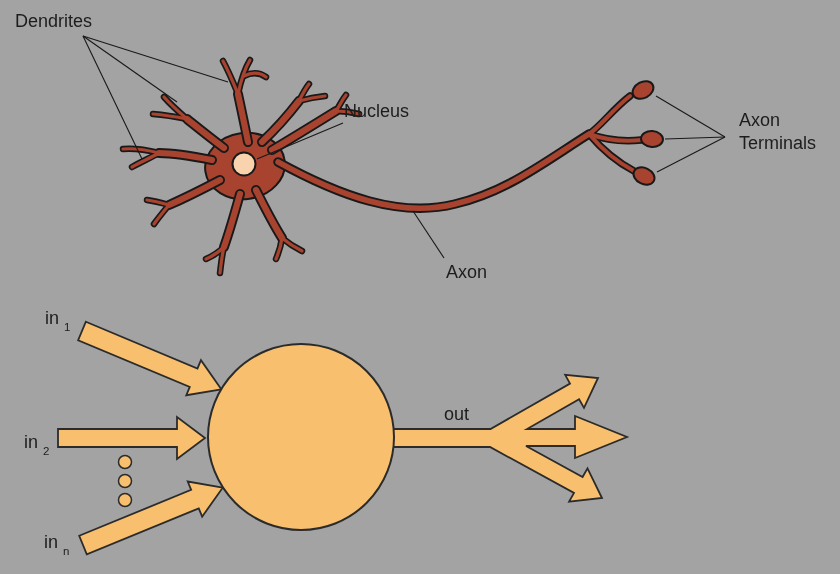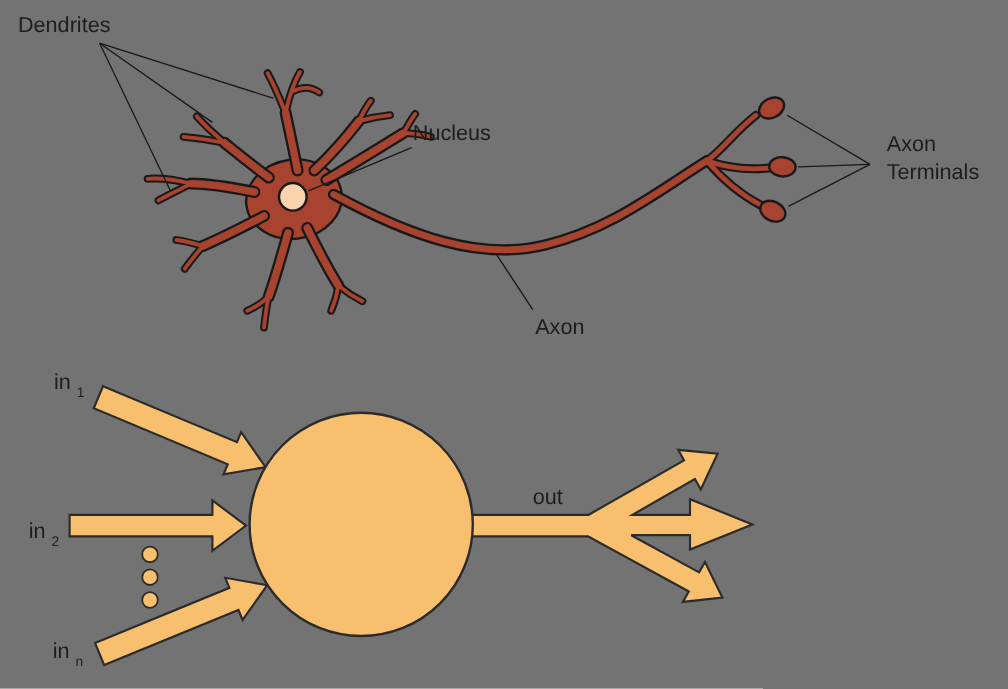--- a/index.html
+++ b/index.html
@@ -1,16 +1,16 @@
 <!DOCTYPE html>
 <html><head>
 <meta charset="utf-8">
 <style>
   html, body { margin: 0; padding: 0; background: #ffffff; }
-  .stage { width: 840px; height: 574px; position: relative; background: #737373; overflow: hidden; }
+  .stage { width: 840px; height: 574px; position: relative; background: #a3a3a3; overflow: hidden; }
   svg { display: block; }
   .lbl { font-family: "Liberation Sans", sans-serif; font-size: 18px; font-weight: 400; }
   .lbl-sub { font-family: "Liberation Sans", sans-serif; font-size: 11.5px; font-weight: 400; }
 </style>
 </head>
 <body>
 
 <div class="stage">
 <svg width="840" height="574" viewBox="0 0 840 574" xmlns="http://www.w3.org/2000/svg">
 

